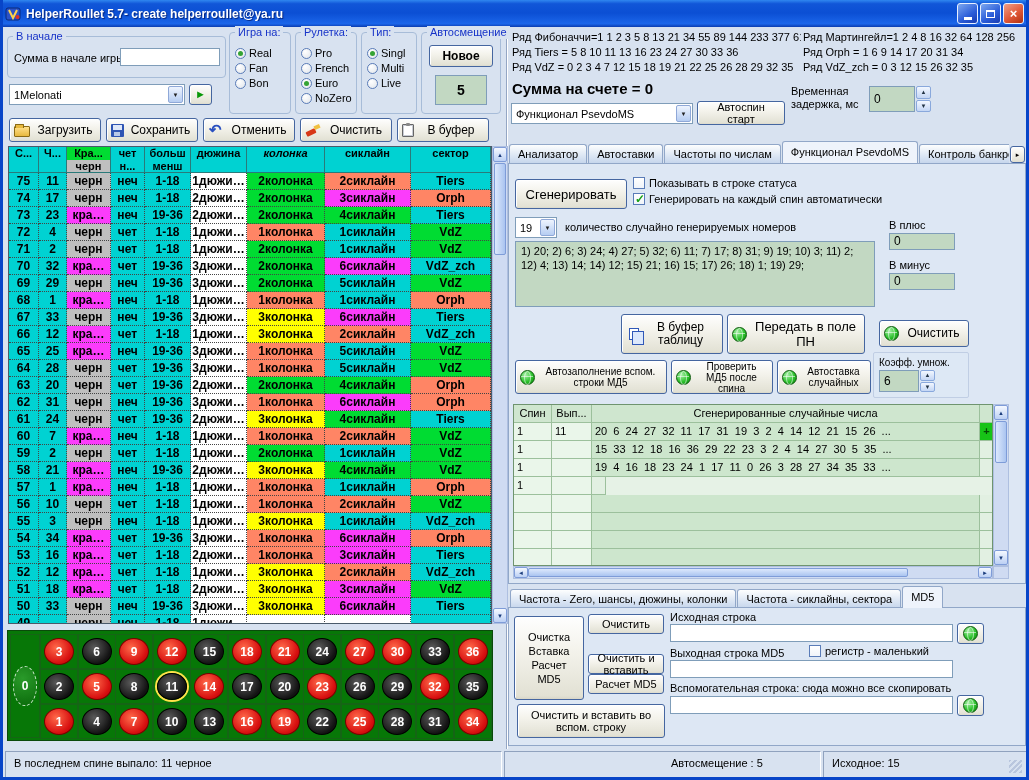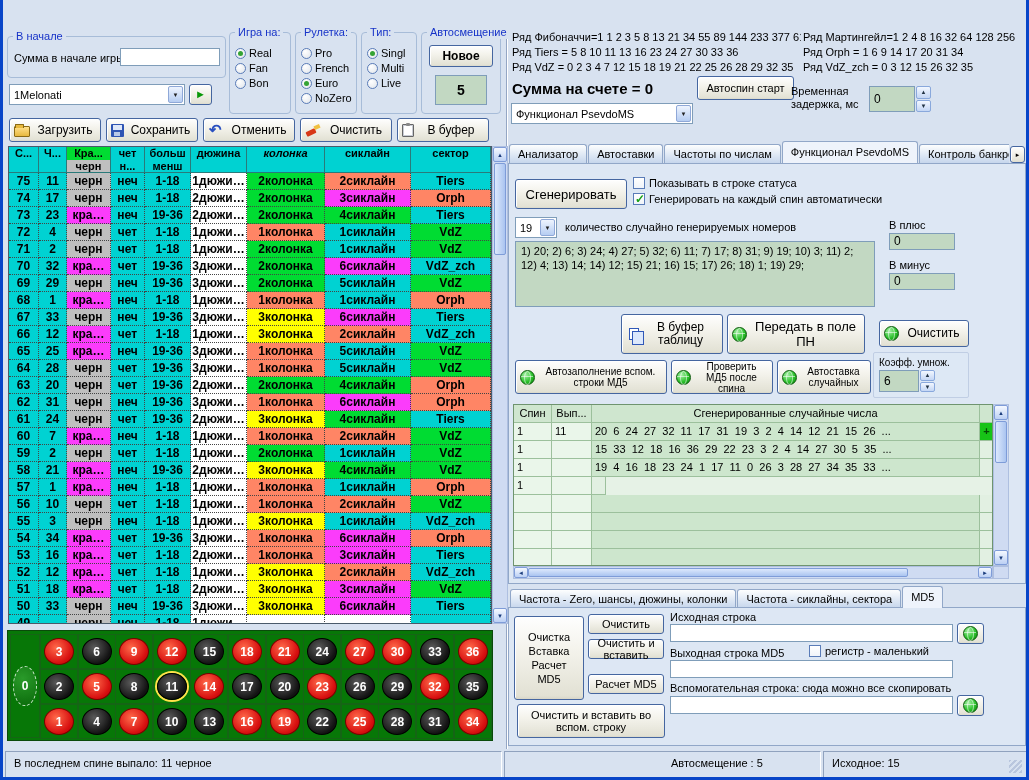--- a/index.html
+++ b/index.html
@@ -100,20 +100,37 @@
 
 .sbox{position:absolute;top:751px;height:41px;border:1px solid;border-color:#90a2be #fff #fff #90a2be;font-size:11px;padding:5px 8px;overflow:hidden;white-space:nowrap}
 .grip{position:absolute;right:4px;bottom:4px;width:13px;height:13px;background:repeating-linear-gradient(135deg,#b9c6de 0 2px,transparent 2px 4px)}
 .vdivider{position:absolute;left:503px;top:28px;width:2px;height:721px;border-left:1px solid #94a6c4;border-right:1px solid #fff}
 </style>
 </head>
 <body>
 
 <div class="win">
 
+  <div class="titlebar">
+    <span class="appicon">
+      <svg width="16" height="16">
+          <rect x="1" y="2" width="14" height="12" rx="2" fill="#2a52c8" stroke="#0a2a7a"></rect>
+          <path d="M4 4 L8 12 L12 4" stroke="#ffd24a" stroke-width="2" fill="none"></path>
+          <circle cx="12.5" cy="11" r="2" fill="#e03020"></circle>
+        </svg>
+    </span>
+    <span class="wtitle">HelperRoullet 5.7- create helperroullet@ya.ru</span>
+    <span class="tbtn minb">
+        <span class="gmin"></span>
+      </span>
+    <span class="tbtn maxb">
+        <span class="gmax"></span>
+      </span>
+    <span class="tbtn closeb">×</span>
+  </div>
 
   <div class="vdivider"></div>
 
   <div class="group" style="left:4px;top:36px;width:219px;height:42px">
     <span class="gtitle">В начале</span>
     <span class="lbl" style="left:6px;top:15px">Сумма в начале игры</span>
     <input class="txt" style="left: 112px; top: 11px; width: 100px; height: 18px;" value="">
   </div>
 
   <div class="combo" style="left:6px;top:84px;width:176px;height:21px">
@@ -652,21 +669,21 @@
   <div class="rinfo" style="left:509px;top:61px;width:289px">Ряд VdZ = 0 2 3 4 7 12 15 18 19 21 22 25 26 28 29 32 35</div>
   <div class="rinfo" style="left:800px;top:61px;width:222px">Ряд VdZ_zch = 0 3 12 15 26 32 35</div>
 
   <div class="acct" style="left:509px;top:80px">Сумма на счете = 0</div>
 
   <div class="combo" style="left:508px;top:103px;width:182px;height:21px">
     <span class="cval">Функционал PsevdoMS</span>
     <span class="carrow">▼</span>
   </div>
 
-  <button class="btn" style="left:694px;top:76px;width:97px;height:24px;font-size:11px">Автоспин старт</button>
+  <button class="btn" style="left:694px;top:101px;width:88px;height:24px;font-size:11px">Автоспин старт</button>
   <div class="lbl" style="left:788px;top:85px;width:76px">Временная задержка, мс</div>
   <div class="greenval" style="left:866px;top:86px;width:46px;height:26px;line-height:24px">0</div>
   <div class="updown" style="left:913px;top:86px;height:26px">
     <span class="ub">▲</span>
     <span class="ub">▼</span>
   </div>
 
   <div class="tabs" id="rtabs" style="left:506px;top:141px;width:500px">
       <div class="tab">Анализатор</div>
       <div class="tab">Автоставки</div>
@@ -809,21 +826,21 @@
       <div class="tab active">MD5</div>
     </div>
   <div class="panel" style="left:505px;top:607px;width:518px;height:139px"></div>
 
   <button class="btn" style="left:511px;top:616px;width:70px;height:84px;flex-direction:column;font-size:11px;line-height:14px">
     <span>Очистка</span>
     <span>Вставка</span>
     <span>Расчет MD5</span>
   </button>
   <button class="btn" style="left:585px;top:614px;width:76px;height:20px;font-size:11px">Очистить</button>
-  <button class="btn" style="left:585px;top:639px;width:76px;height:20px;font-size:11px;white-space:normal;line-height:12px">Очистить и вставить</button>
+  <button class="btn" style="left:585px;top:654px;width:76px;height:20px;font-size:11px;white-space:normal;line-height:12px">Очистить и вставить</button>
   <button class="btn" style="left:585px;top:674px;width:76px;height:20px;font-size:11px">Расчет MD5</button>
 
   <div class="lbl" style="left:667px;top:611px">Исходная строка</div>
   <input class="txt" style="left: 667px; top: 624px; width: 283px; height: 18px;" value="">
   <button class="btn" style="left:954px;top:623px;width:27px;height:21px;padding:0">
       <span class="globe"></span>
     </button>
 
   <div class="lbl" style="left:667px;top:647px">Выходная строка MD5</div>
   <div class="cbrow" style="left:806px;top:645px">

